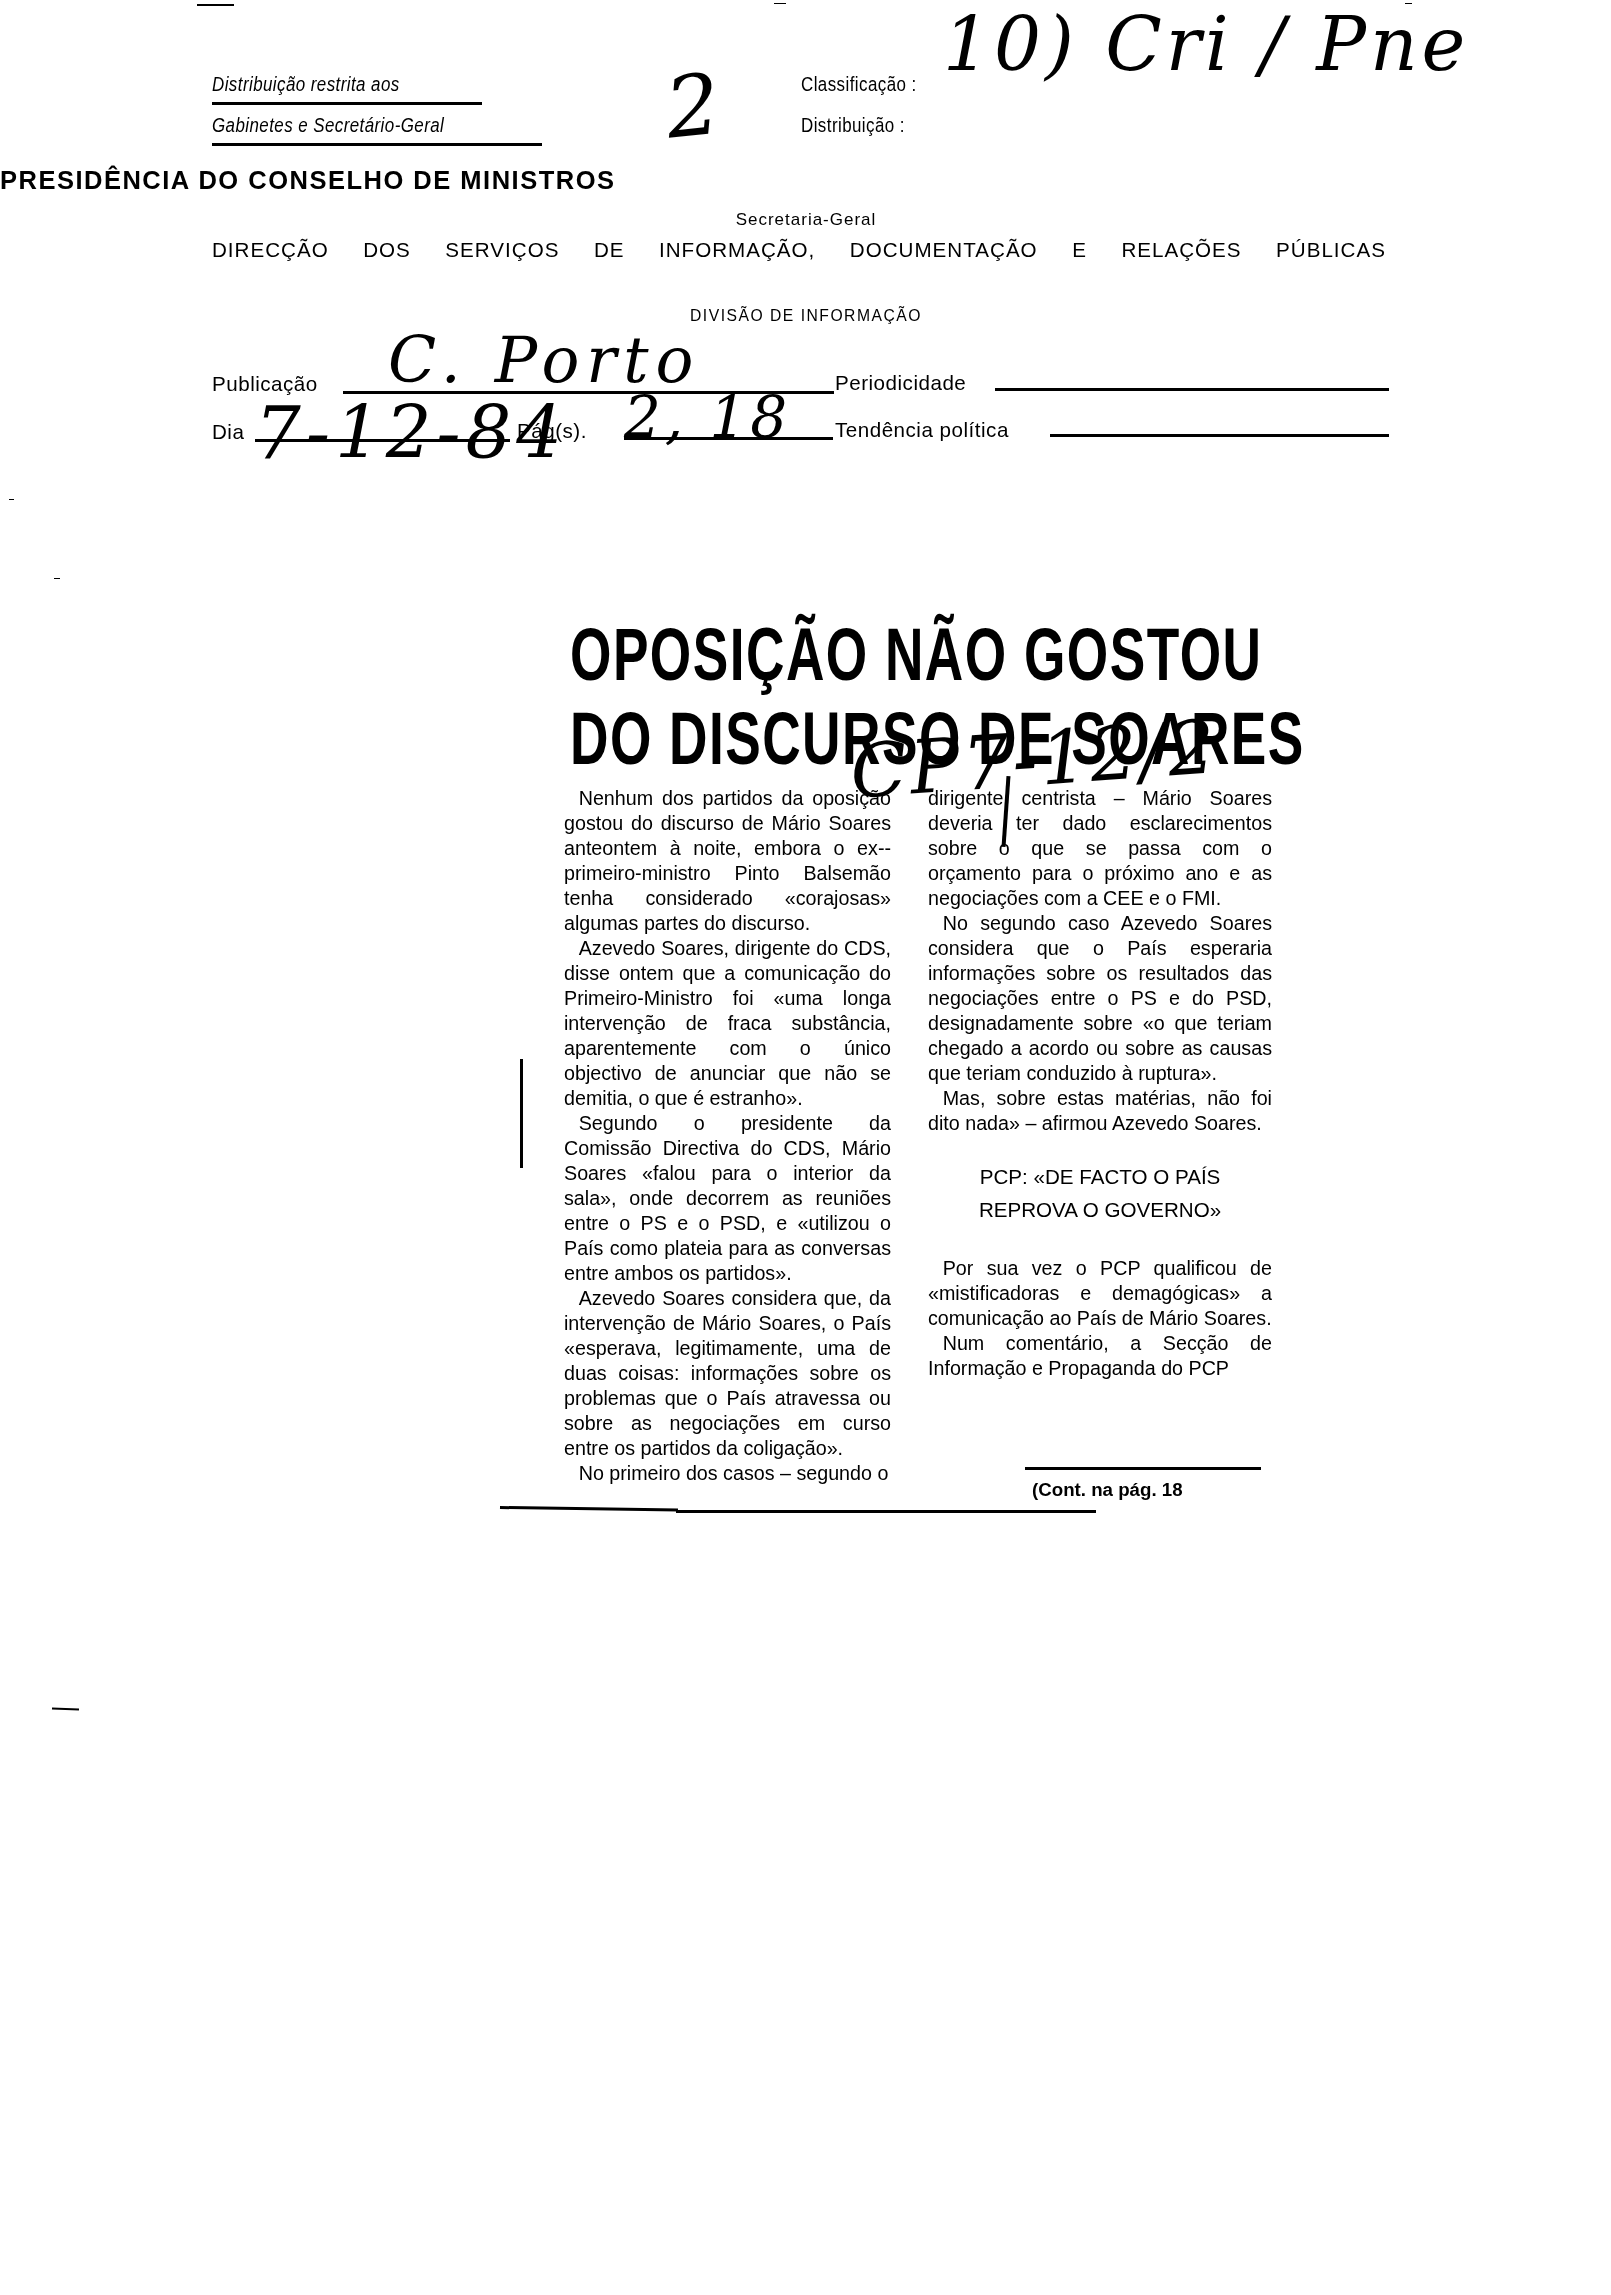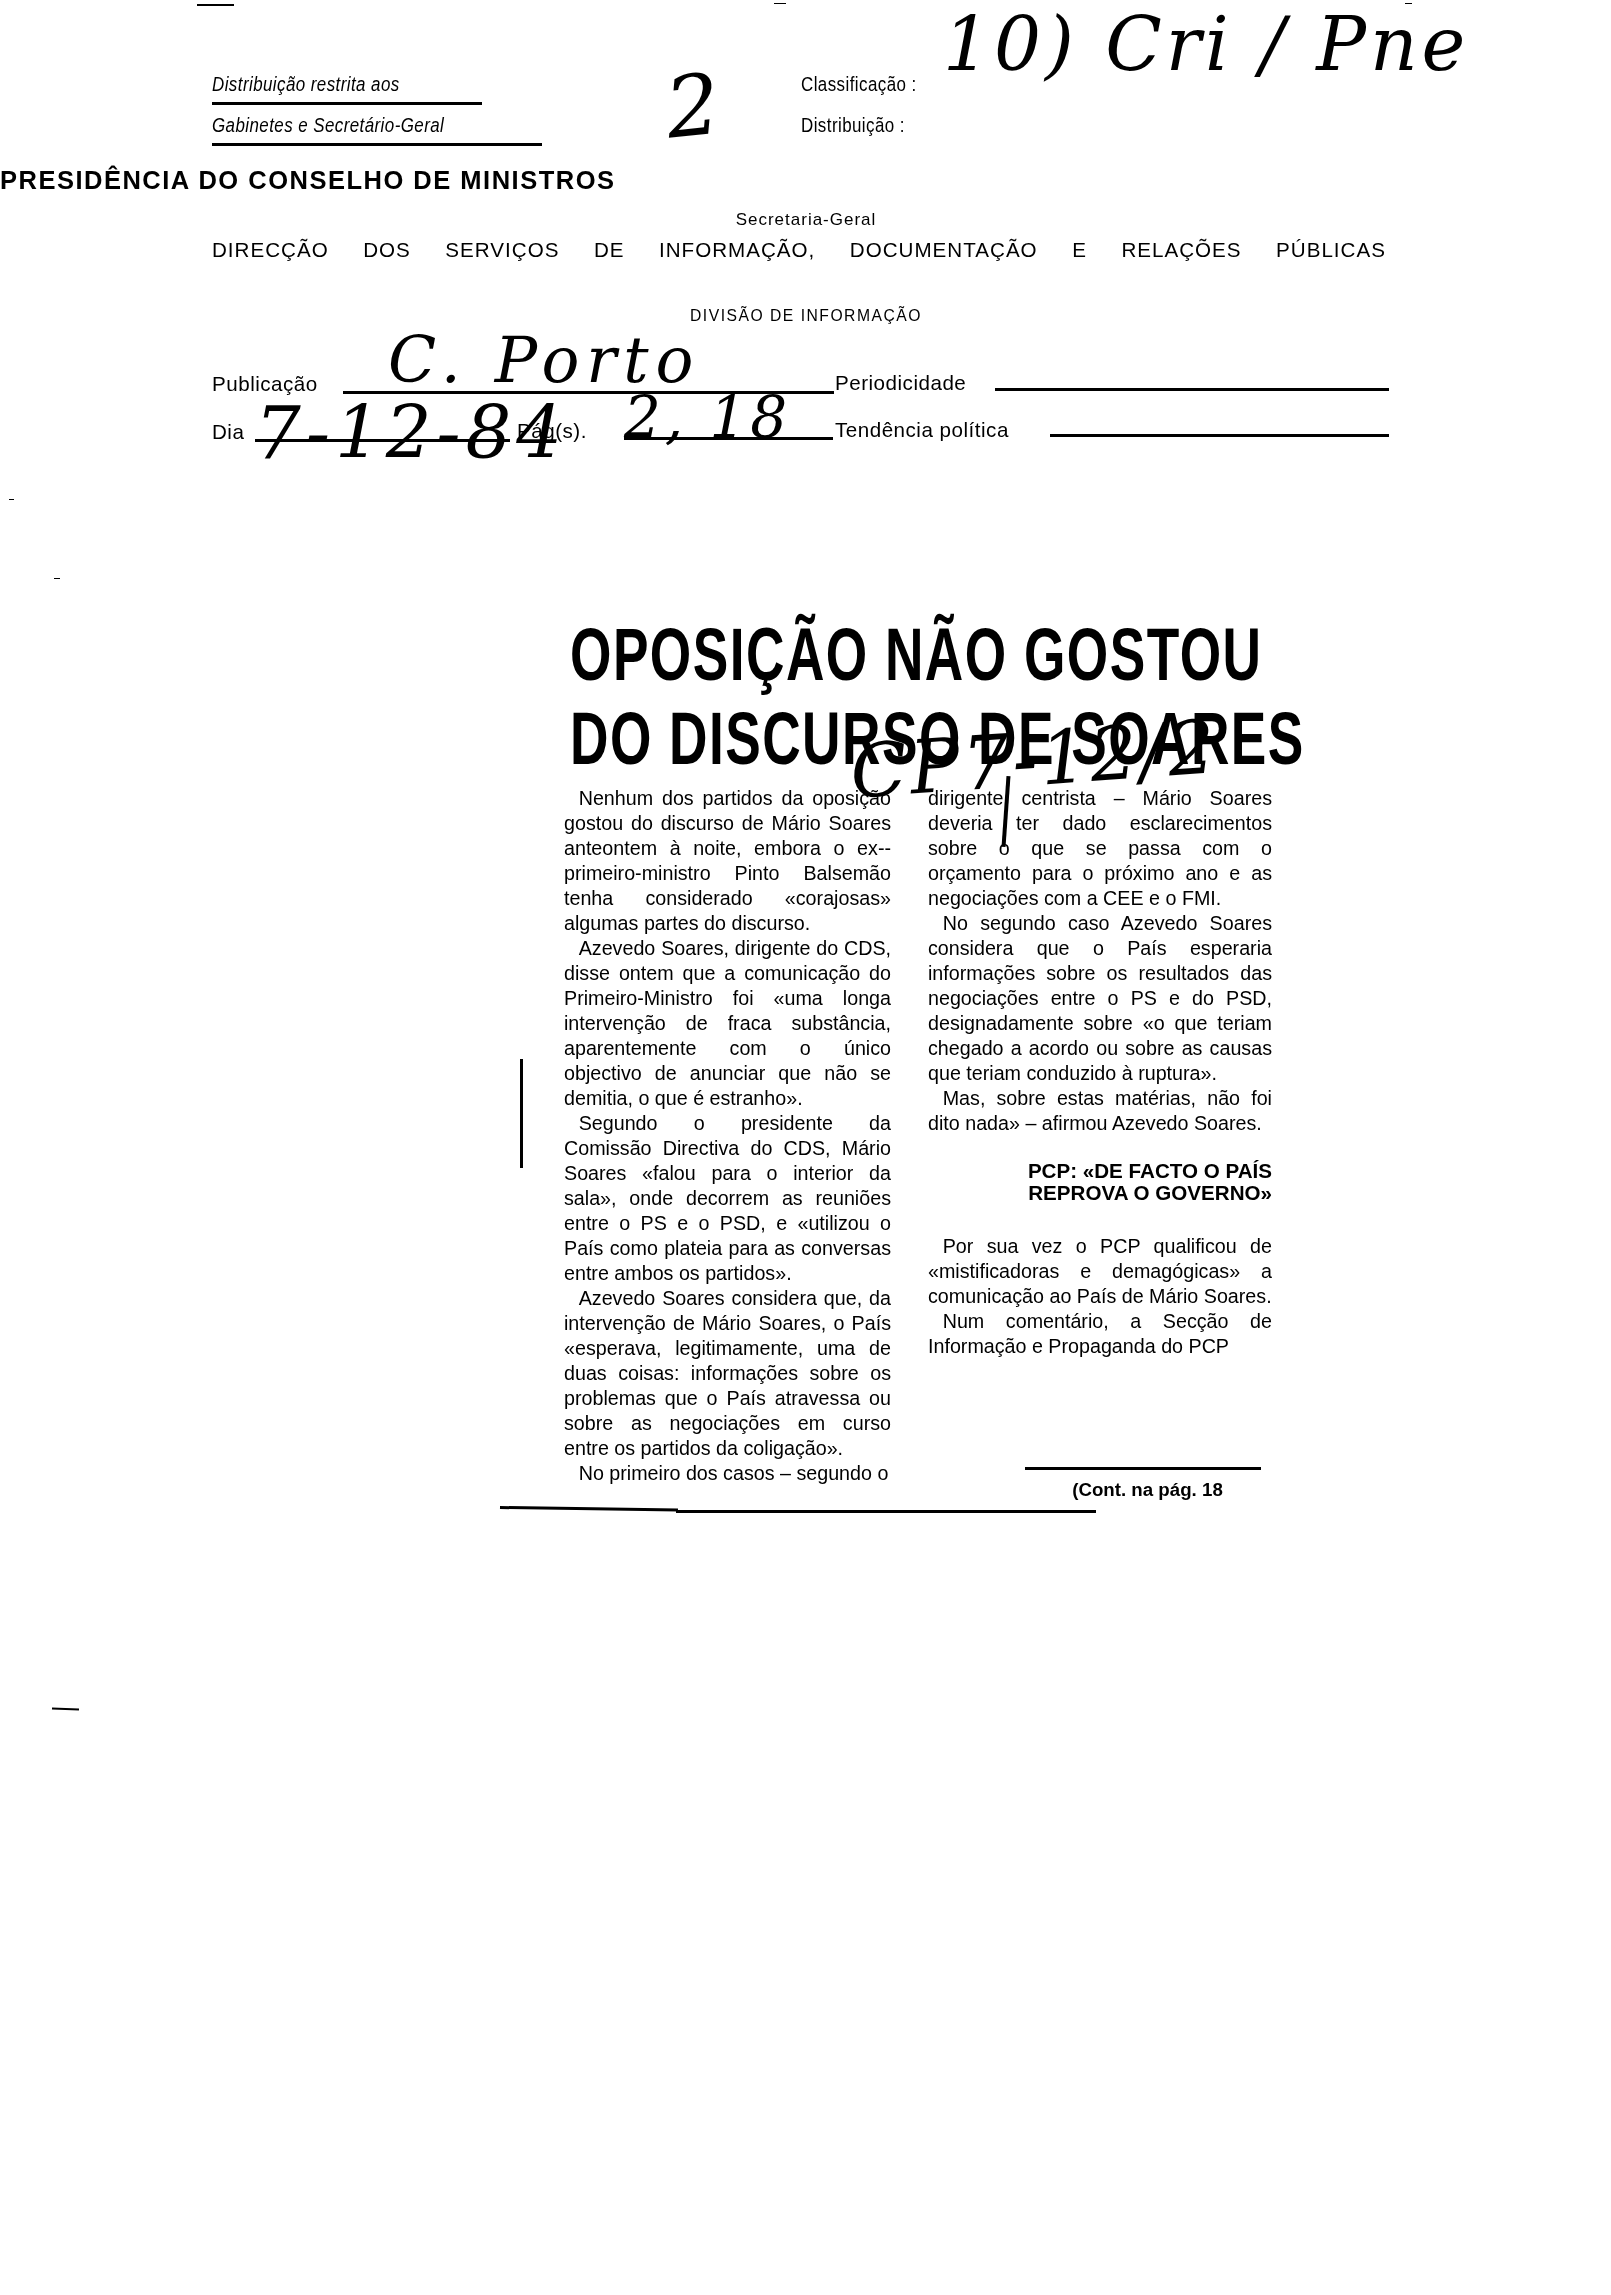--- a/index.html
+++ b/index.html
@@ -15,22 +15,22 @@
   .org-sub { left: 0; width: 1612px; text-align: center; font-size: 17px; letter-spacing: 1px; }
   .direccao { left: 212px; width: 1174px; display: flex; justify-content: space-between; font-size: 20.6px; letter-spacing: 1px; }
   .divisao { left: 0; width: 1612px; text-align: center; font-size: 15.7px; letter-spacing: 1.5px; }
   .field-label { font-size: 20.6px; letter-spacing: 0.5px; }
 
   
   .headline { left: 570px; font-family: "Liberation Sans", sans-serif; font-weight: bold; font-size: 74px; line-height: 84px; letter-spacing: 2px; transform: scaleX(0.72); transform-origin: left top; white-space: nowrap; }
   .col { position: absolute; font-family: "Liberation Sans", sans-serif; font-size: 19.7px; line-height: 25px; text-align: justify; }
   .col p { margin: 0; text-indent: 14.7px; }
   .col p.noindent { text-indent: 0; }
-  .subhead { font-weight: bold; font-size: 20.6px; line-height: 22px; margin: 23.6px 0 30.5px 0 !important; text-indent: 0 !important; text-align: right; }
-  .cont { font-weight: bold; font-size: 18.7px; text-align: center; }
+  .subhead { font-weight: normal; font-size: 20.6px; line-height: 33px; margin: 23.6px 0 30.5px 0 !important; text-indent: 0 !important; text-align: center; }
+  .cont { font-weight: bold; font-size: 18.7px; text-align: left; }
 </style>
 </head>
 <body>
 
 <div class="rule" style="left:197px;top:3.9px;width:37px;height:2px;"></div>
 <div class="rule" style="left:774px;top:2.9px;width:12.3px;height:1.5px;"></div>
 <div class="rule" style="left:1405px;top:2.9px;width:6.9px;height:1.5px;"></div>
 <div class="rule" style="left:8.8px;top:499px;width:4.9px;height:1px;"></div>
 <div class="rule" style="left:54px;top:578px;width:5.9px;height:1px;"></div>
 <div class="rule" style="left:52px;top:1708px;width:27px;height:1.5px;transform:rotate(2deg);"></div>

